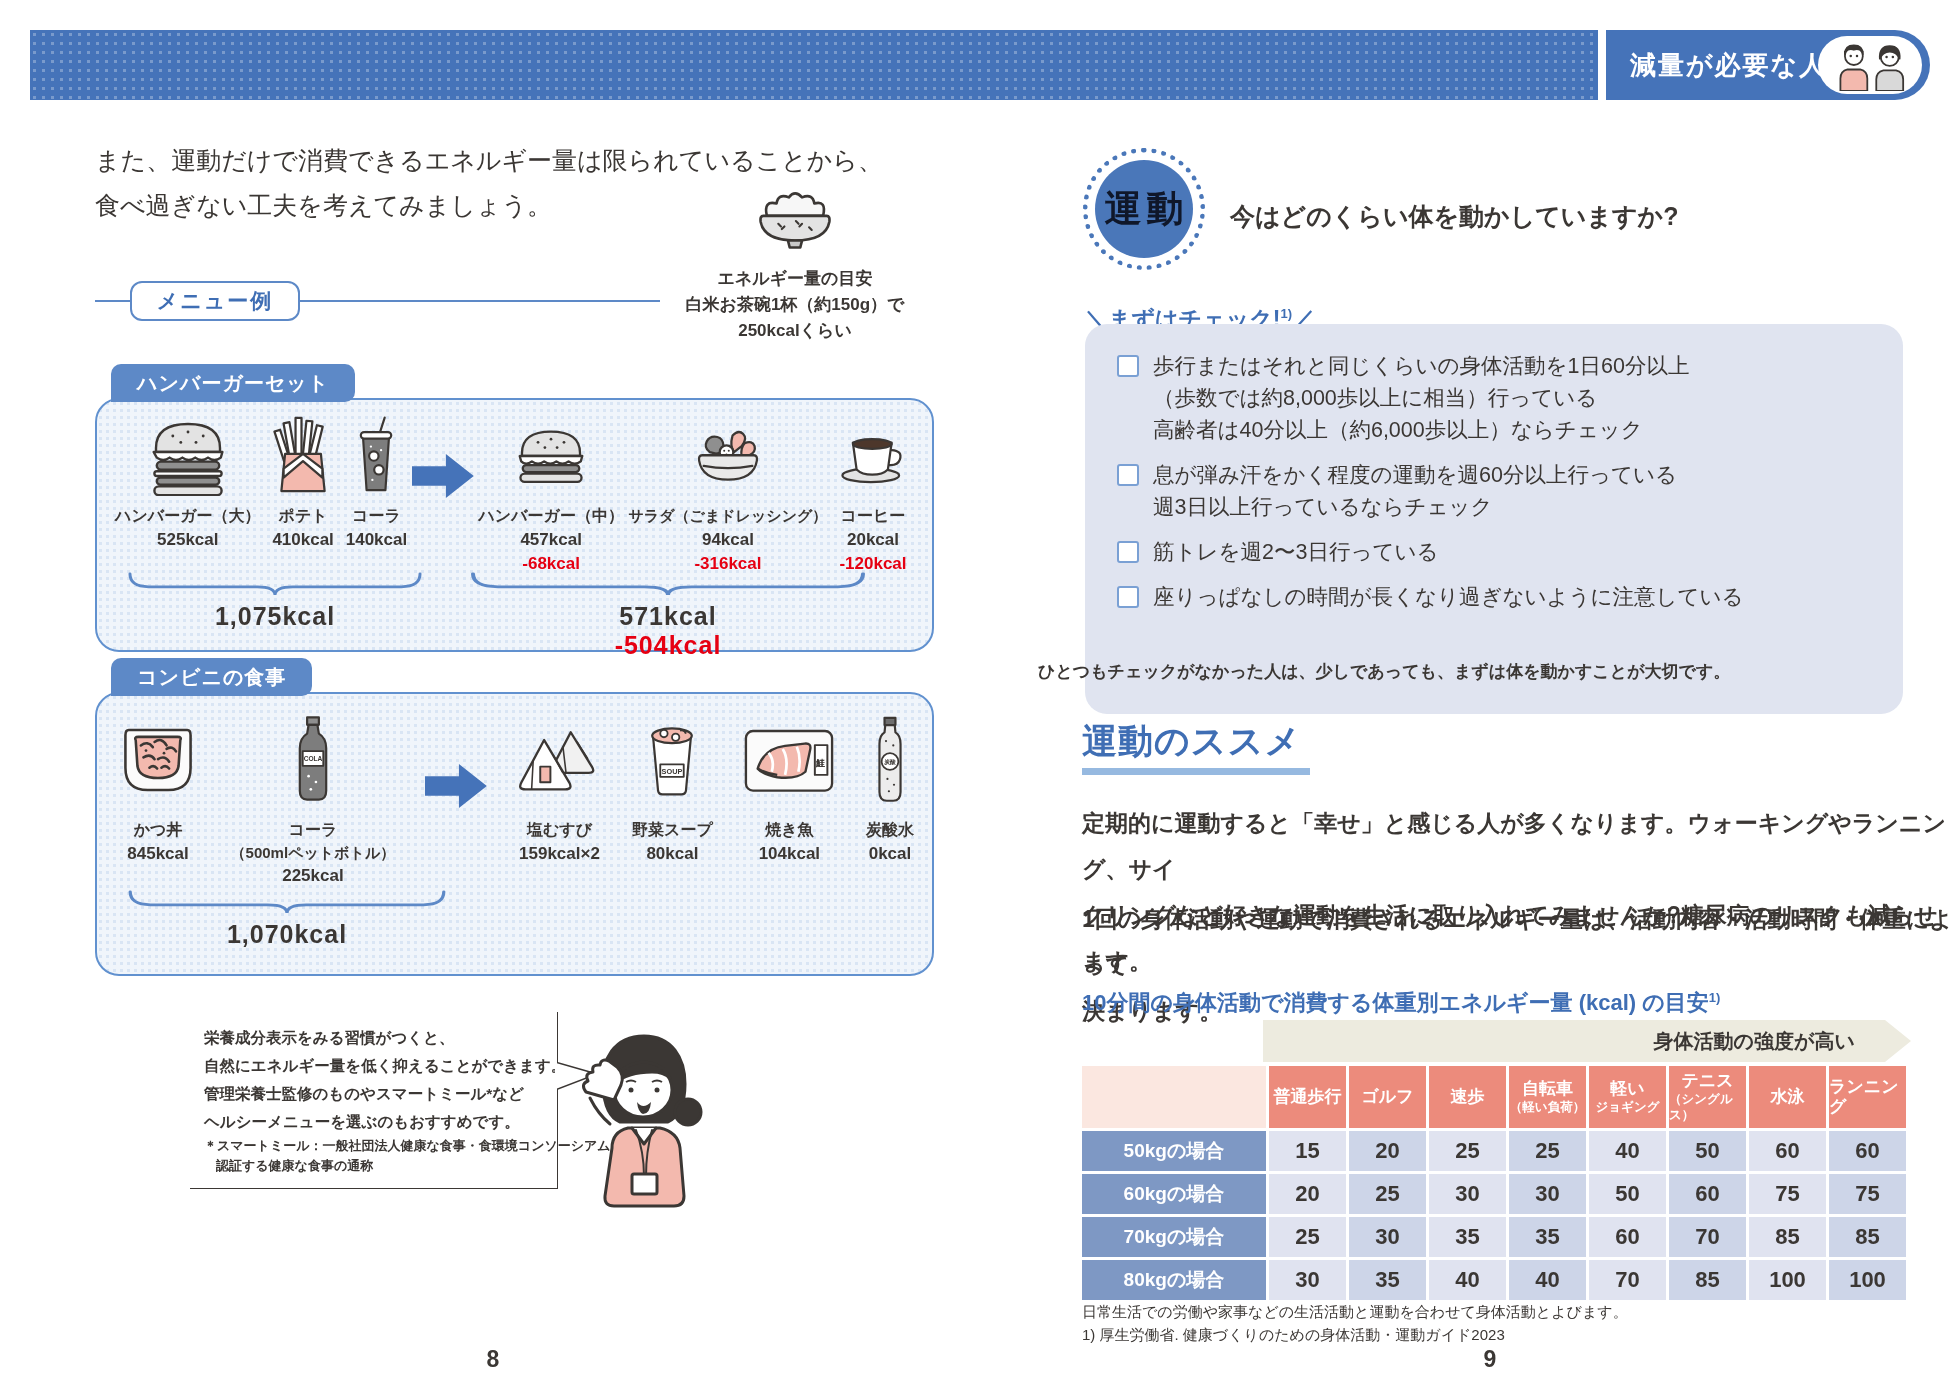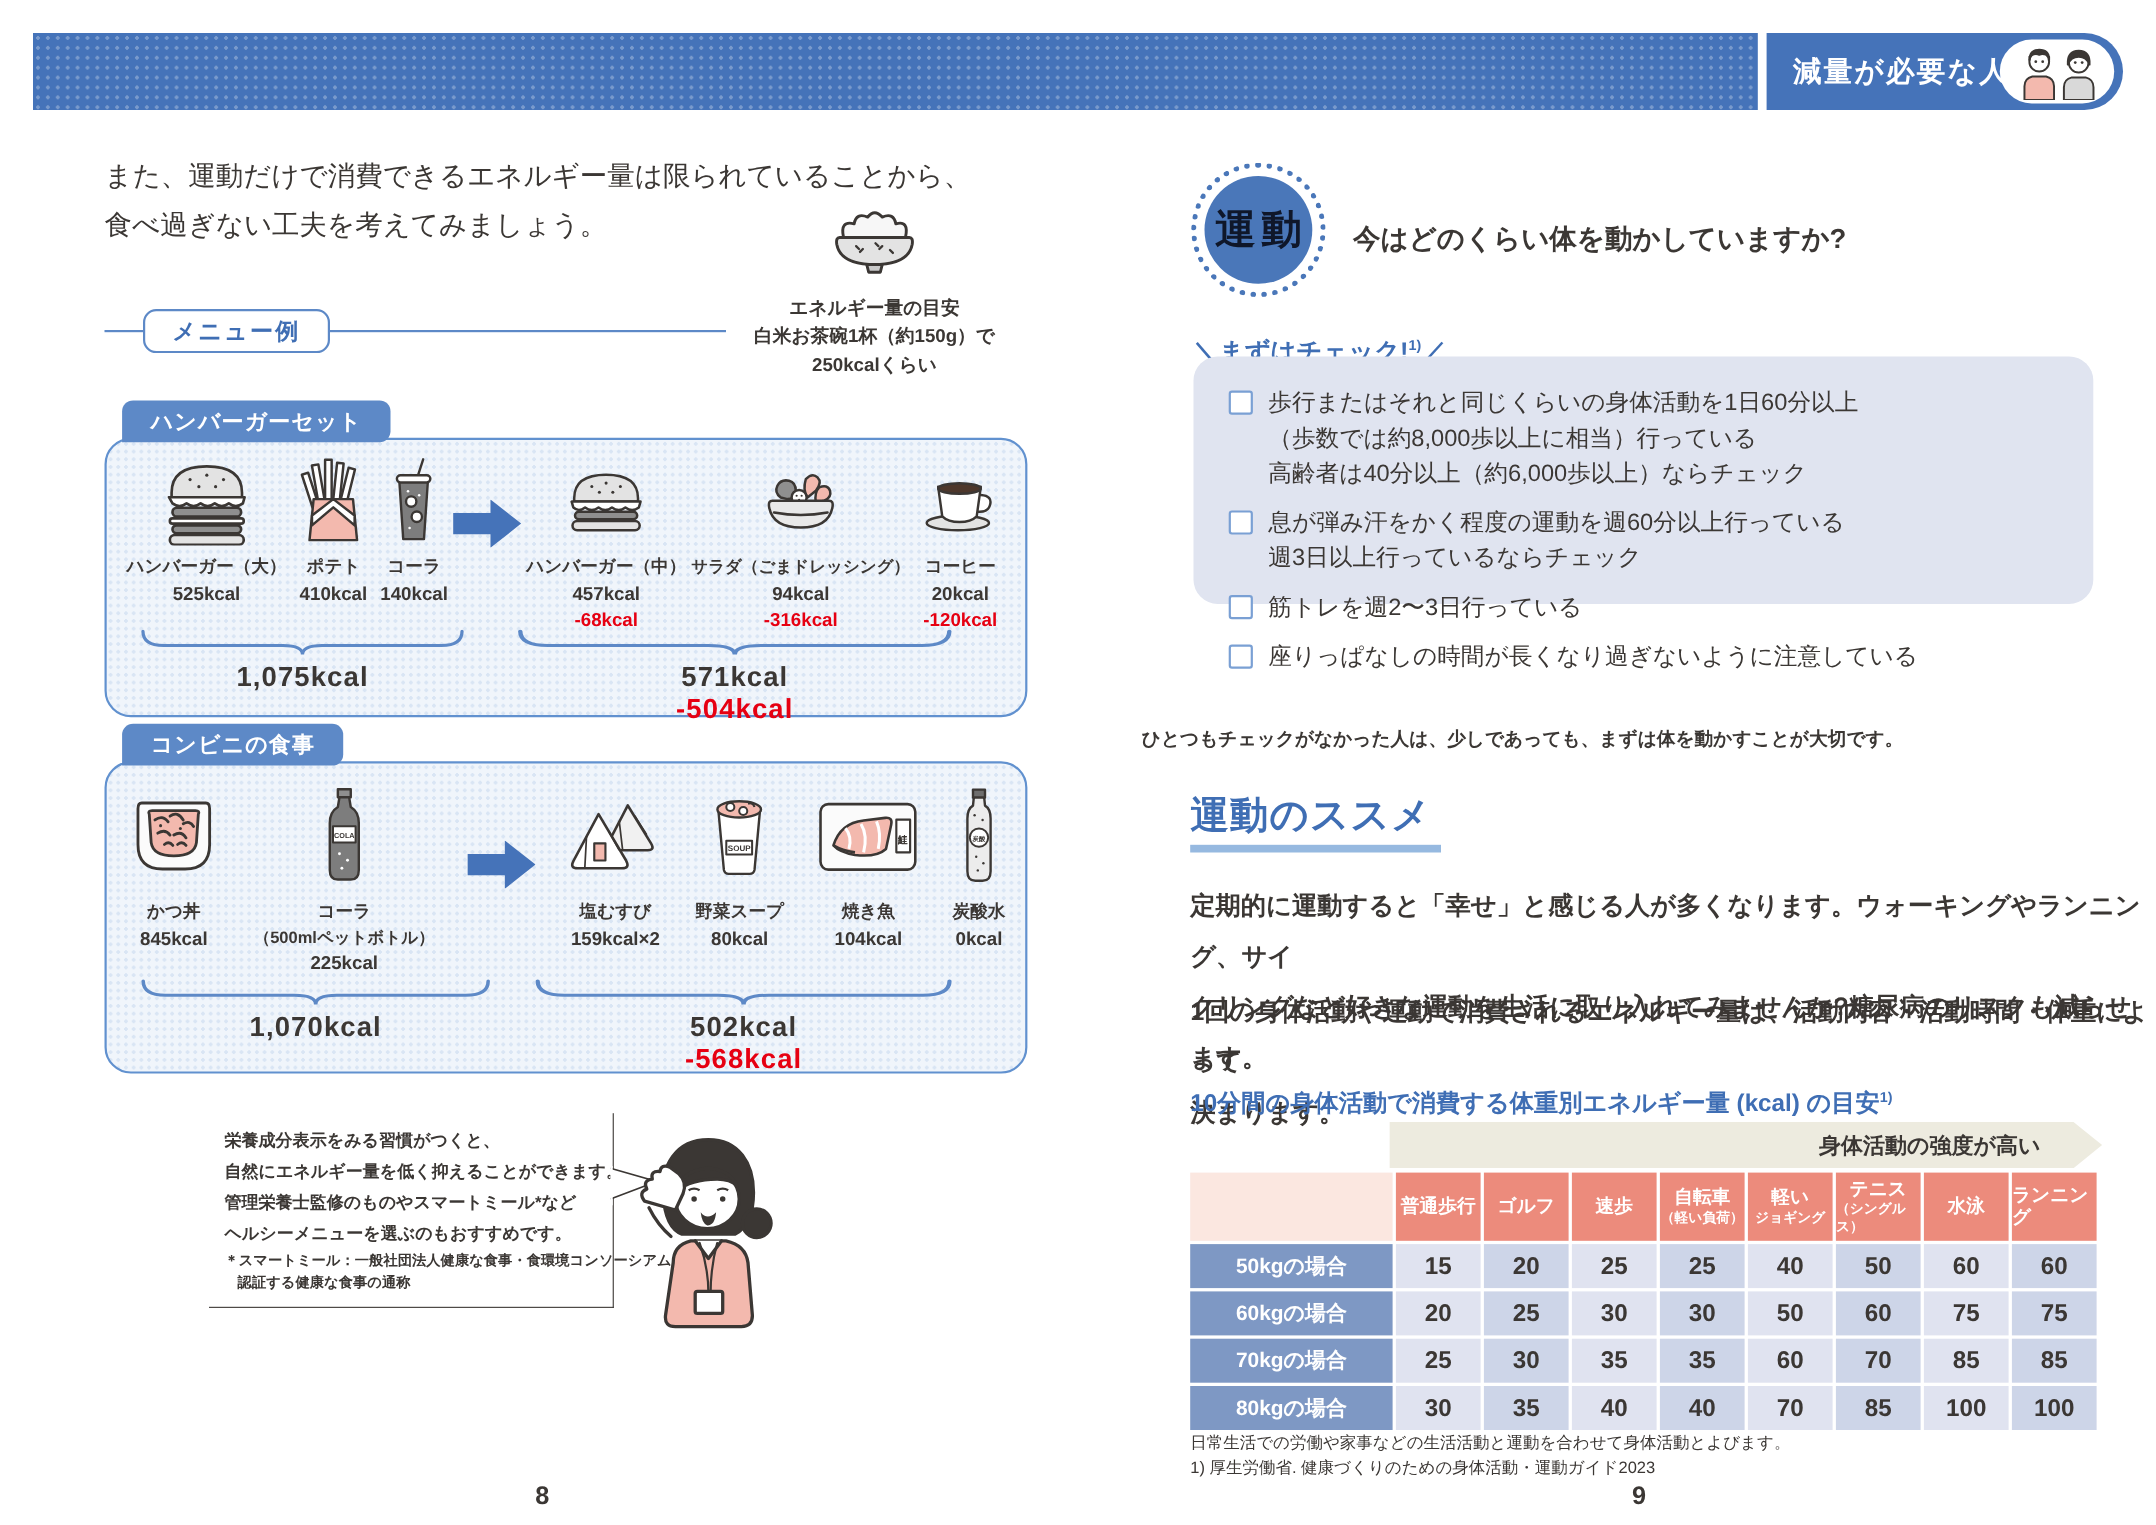--- a/index.html
+++ b/index.html
@@ -92,21 +92,21 @@
   .stamp-inner {
     width:98px; height:98px; background:#4a77b9; border-radius:50%;
     color:#0f172a; font-size:37px; font-weight:700; letter-spacing:5px;
     display:flex; align-items:center; justify-content:center; padding-left:5px;
   }
   .question { left:1230px; top:200px; font-size:25px; font-weight:700; }
   .check-heading { left:1085px; top:304px; color:#3f6eb4; font-size:23px; font-weight:700; }
   .check-heading sup { font-size:13px; }
 
   .check-panel {
-    left:1085px; top:324px; width:818px; height:225px;
+    left:1085px; top:324px; width:818px; height:390px;
     background:#e0e4f0; border-radius:22px; padding:26px 32px;
   }
   .check-item { display:flex; margin-bottom:13px; }
   .checkbox {
     width:22px; height:22px; background:#fff; border:2.5px solid #7aa0d4;
     border-radius:3px; margin:5px 14px 0 0; flex-shrink:0;
   }
   .check-text { font-size:21.5px; font-weight:500; line-height:32px; }
 
   .no-check { left:1038px; top:660px; font-size:17px; font-weight:700; }
@@ -443,27 +443,20 @@
       </div>
       <div class="fname">炭酸水</div>
       <div class="fkcal">0kcal</div>
     </div>
   </div>
   <div class="brace-group" style="left:30px;width:320px;top:196px;">
     <svg viewBox="0 0 300 26" preserveAspectRatio="none">
       <path d="M3,2 Q3,16 22,16 L132,16 Q150,16 150,25 Q150,16 168,16 L278,16 Q297,16 297,2" fill="none" stroke="#5d89c7" stroke-width="3" stroke-linecap="round"></path>
     </svg>
     <div class="btotal">1,070kcal</div>
-  </div>
-  <div class="brace-group" style="left:388px;width:382px;top:196px;">
-    <svg viewBox="0 0 300 26" preserveAspectRatio="none">
-      <path d="M3,2 Q3,16 22,16 L132,16 Q150,16 150,25 Q150,16 168,16 L278,16 Q297,16 297,2" fill="none" stroke="#5d89c7" stroke-width="3" stroke-linecap="round"></path>
-    </svg>
-    <div class="btotal">502kcal</div>
-    <div class="bdelta">-568kcal</div>
   </div>
 </div>
 
 <div class="abs bubble">
   <div class="line">栄養成分表示をみる習慣がつくと、</div>
   <div class="line">自然にエネルギー量を低く抑えることができます。</div>
   <div class="line">管理栄養士監修のものやスマートミール*など</div>
   <div class="line">ヘルシーメニューを選ぶのもおすすめです。</div>
   <div class="note">＊スマートミール：一般社団法人健康な食事・食環境コンソーシアムが</div>
   <div class="note indent">認証する健康な食事の通称</div>

